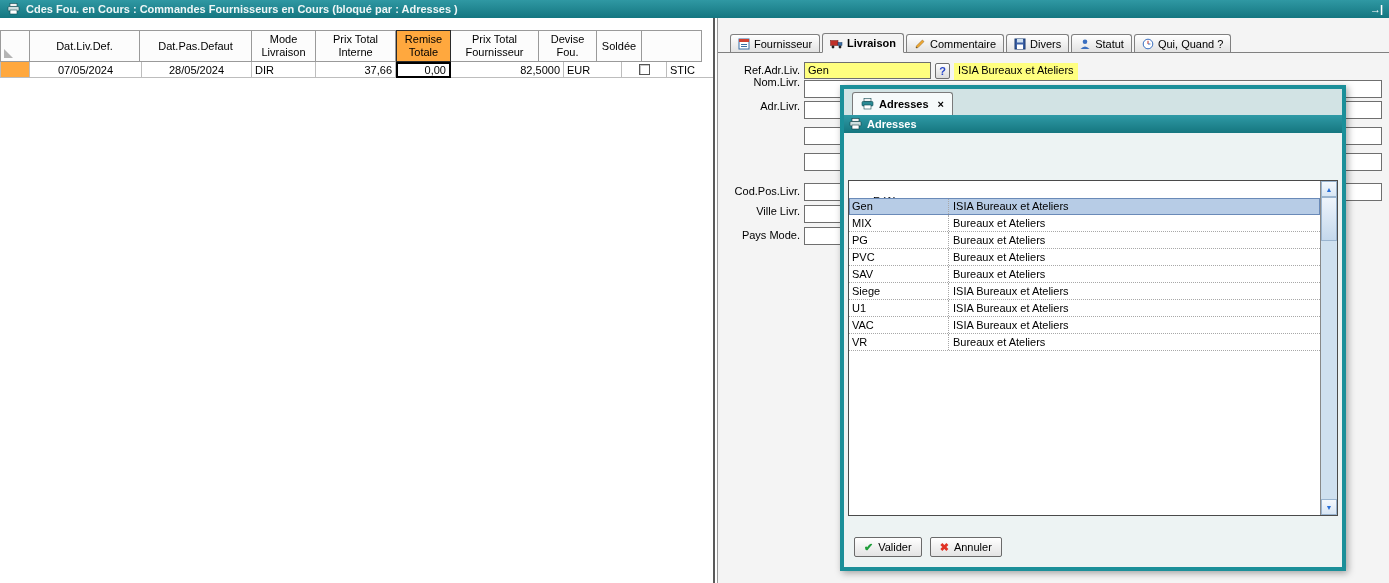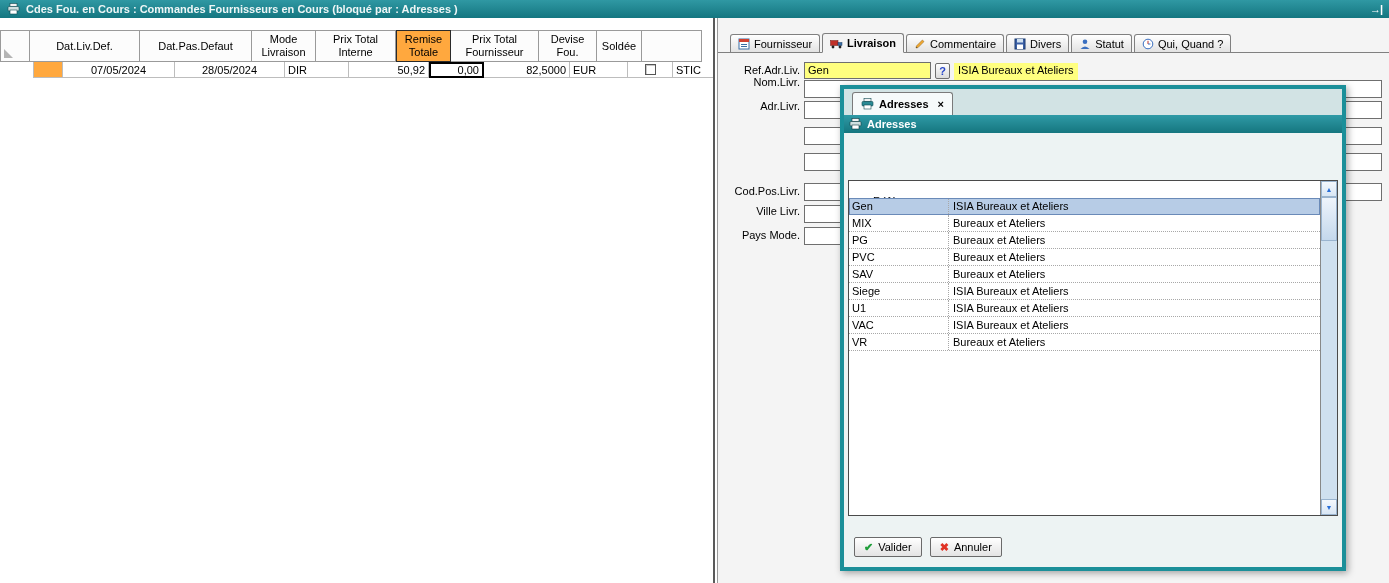--- a/index.html
+++ b/index.html
@@ -15,21 +15,21 @@
   
   .grid{position:absolute;left:0;top:30px;}
   .grid-head{display:flex;}
   .gh{box-sizing:border-box;height:32px;border:1px solid #9a9a9a;border-left:none;
       display:flex;align-items:center;justify-content:center;text-align:center;
       background:#fcfcfc;padding:0 2px;line-height:1.15;position:relative;}
   .gh:first-child{border-left:1px solid #9a9a9a;}
   .gh.remise{background:#FFA83E;border:1px solid #2a2a2a;}
   .corner-tri{position:absolute;left:3px;bottom:3px;width:0;height:0;
               border-bottom:9px solid #b4b4b4;border-right:9px solid transparent;}
-  .grid-row{display:flex;padding-left:33px;}
+  .grid-row{display:flex;}
   .gc{box-sizing:border-box;height:16px;border-right:1px solid #bdbdbd;border-bottom:1px solid #bdbdbd;
       display:flex;align-items:center;padding:0 3px;background:#fff;}
   .gc.first{background:#FFA83E;border-left:1px solid #bdbdbd;}
   .gc.num{justify-content:flex-end;}
   .gc.ctr{justify-content:center;}
   .gc.focus{border:2px solid #000;}
   .checkbox{width:11px;height:11px;box-sizing:border-box;border:1px solid #555;background:#fff;
             box-shadow:inset 1px 1px 0 #c8c8c8;}
 
   
@@ -125,23 +125,23 @@
       <div class="gh" style="width:88px">Prix Total Fournisseur</div>
       <div class="gh" style="width:58px">Devise Fou.</div>
       <div class="gh" style="width:45px">Soldée</div>
       <div class="gh" style="width:60px"></div>
     </div>
     <div class="grid-row">
       <div class="gc first" style="width:30px"></div>
       <div class="gc ctr" style="width:112px">07/05/2024</div>
       <div class="gc ctr" style="width:110px">28/05/2024</div>
       <div class="gc" style="width:64px">DIR</div>
-      <div class="gc num" style="width:80px">50,92</div>
+      <div class="gc num" style="width:80px">37,66</div>
       <div class="gc num focus" style="width:55px">0,00</div>
-      <div class="gc num" style="width:86px">82,5000</div>
+      <div class="gc num" style="width:113px">82,5000</div>
       <div class="gc" style="width:58px">EUR</div>
       <div class="gc ctr" style="width:45px">
           <span class="checkbox"></span>
         </div>
       <div class="gc" style="width:60px">STIC</div>
     </div>
   </div>
 
   <div class="vdivider"></div>
 

